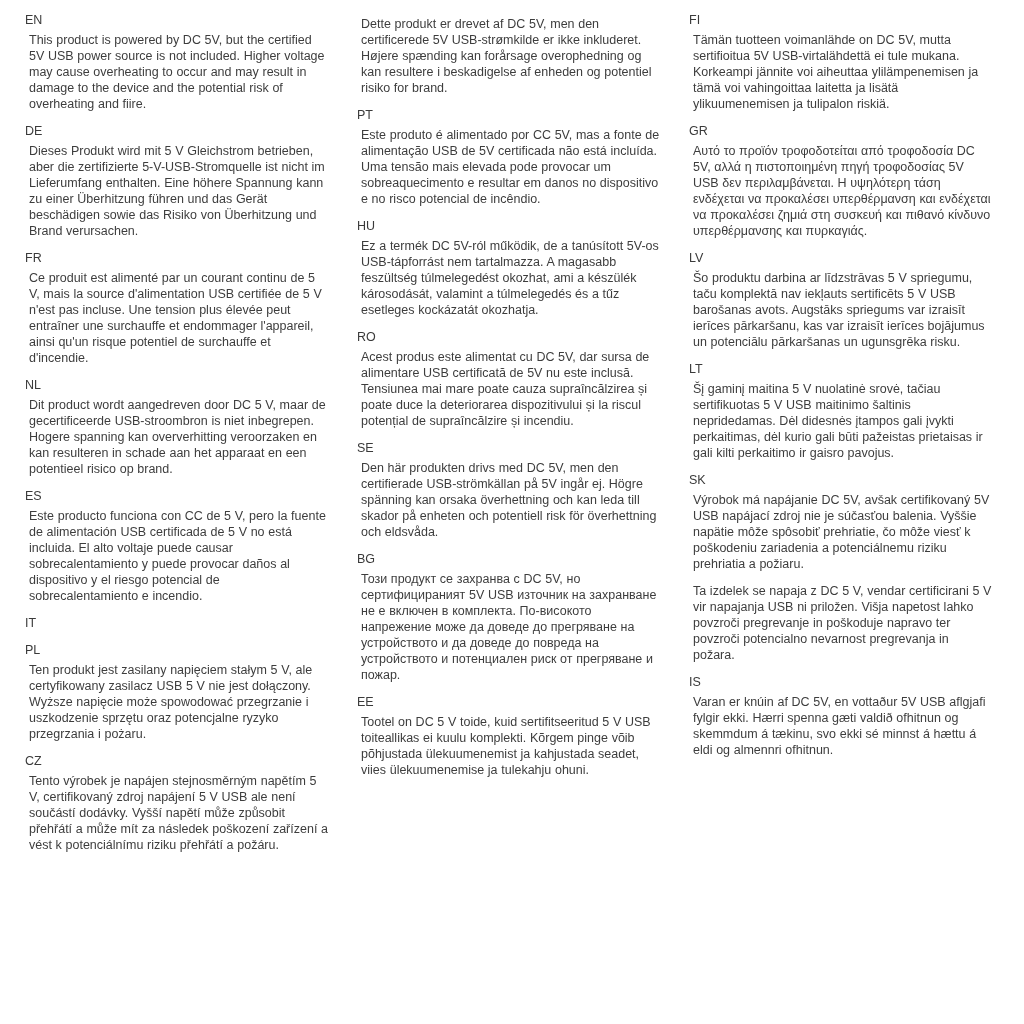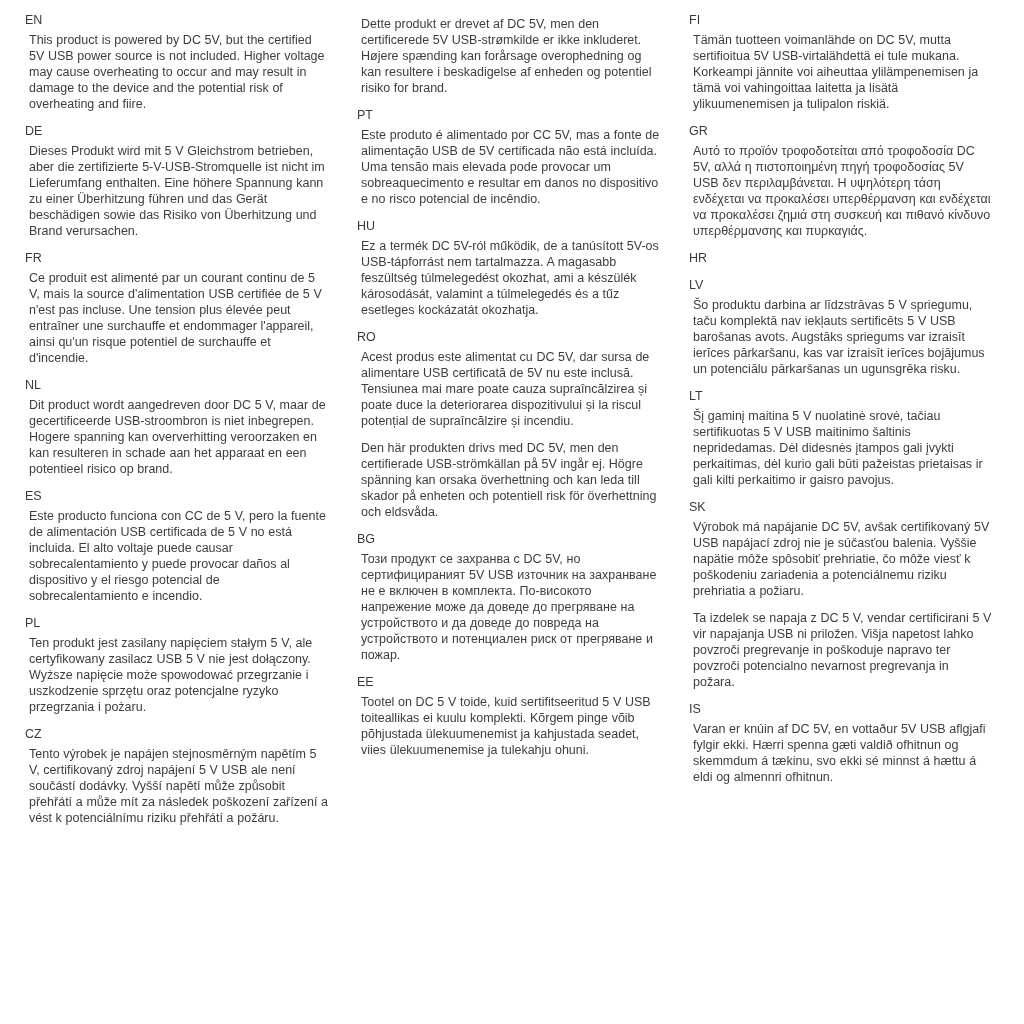--- a/index.html
+++ b/index.html
@@ -70,20 +70,21 @@
     </section>
     <section class="lang-section">
       <h2 class="lang-code">NL</h2>
       <p class="lang-text">Dit product wordt aangedreven door DC 5 V, maar de gecertificeerde USB-stroombron is niet inbegrepen. Hogere spanning kan oververhitting veroorzaken en kan resulteren in schade aan het apparaat en een potentieel risico op brand.</p>
     </section>
     <section class="lang-section">
       <h2 class="lang-code">ES</h2>
       <p class="lang-text">Este producto funciona con CC de 5 V, pero la fuente de alimentación USB certificada de 5 V no está incluida. El alto voltaje puede causar sobrecalentamiento y puede provocar daños al dispositivo y el riesgo potencial de sobrecalentamiento e incendio.</p>
     </section>
     <section class="lang-section">
+      <h2 class="lang-code">IT</h2>
     </section>
     <section class="lang-section">
       <h2 class="lang-code">PL</h2>
       <p class="lang-text">Ten produkt jest zasilany napięciem stałym 5 V, ale certyfikowany zasilacz USB 5 V nie jest dołączony. Wyższe napięcie może spowodować przegrzanie i uszkodzenie sprzętu oraz potencjalne ryzyko przegrzania i pożaru.</p>
     </section>
     <section class="lang-section">
       <h2 class="lang-code">CZ</h2>
       <p class="lang-text">Tento výrobek je napájen stejnosměrným napětím 5 V, certifikovaný zdroj napájení 5 V USB ale není součástí dodávky. Vyšší napětí může způsobit přehřátí a může mít za následek poškození zařízení a vést k potenciálnímu riziku přehřátí a požáru.</p>
     </section>
   </div>
@@ -98,20 +99,21 @@
     </section>
     <section class="lang-section">
       <h2 class="lang-code">HU</h2>
       <p class="lang-text">Ez a termék DC 5V-ról működik, de a tanúsított 5V-os USB-tápforrást nem tartalmazza. A magasabb feszültség túlmelegedést okozhat, ami a készülék károsodását, valamint a túlmelegedés és a tűz esetleges kockázatát okozhatja.</p>
     </section>
     <section class="lang-section">
       <h2 class="lang-code">RO</h2>
       <p class="lang-text">Acest produs este alimentat cu DC 5V, dar sursa de alimentare USB certificată de 5V nu este inclusă. Tensiunea mai mare poate cauza supraîncălzirea și poate duce la deteriorarea dispozitivului și la riscul potențial de supraîncălzire și incendiu.</p>
     </section>
     <section class="lang-section">
+      <h2 class="lang-code">SE</h2>
       <p class="lang-text">Den här produkten drivs med DC 5V, men den certifierade USB-strömkällan på 5V ingår ej. Högre spänning kan orsaka överhettning och kan leda till skador på enheten och potentiell risk för överhettning och eldsvåda.</p>
     </section>
     <section class="lang-section">
       <h2 class="lang-code">BG</h2>
       <p class="lang-text">Този продукт се захранва с DC 5V, но сертифицираният 5V USB източник на захранване не е включен в комплекта. По-високото напрежение може да доведе до прегряване на устройството и да доведе до повреда на устройството и потенциален риск от прегряване и пожар.</p>
     </section>
     <section class="lang-section">
       <h2 class="lang-code">EE</h2>
       <p class="lang-text">Tootel on DC 5 V toide, kuid sertifitseeritud 5 V USB toiteallikas ei kuulu komplekti. Kõrgem pinge võib põhjustada ülekuumenemist ja kahjustada seadet, viies ülekuumenemise ja tulekahju ohuni.</p>
     </section>
@@ -120,21 +122,20 @@
   <div class="col">
     <section class="lang-section">
       <h2 class="lang-code">FI</h2>
       <p class="lang-text">Tämän tuotteen voimanlähde on DC 5V, mutta sertifioitua 5V USB-virtalähdettä ei tule mukana. Korkeampi jännite voi aiheuttaa ylilämpenemisen ja tämä voi vahingoittaa laitetta ja lisätä ylikuumenemisen ja tulipalon riskiä.</p>
     </section>
     <section class="lang-section">
       <h2 class="lang-code">GR</h2>
       <p class="lang-text">Αυτό το προϊόν τροφοδοτείται από τροφοδοσία DC 5V, αλλά η πιστοποιημένη πηγή τροφοδοσίας 5V USB δεν περιλαμβάνεται. Η υψηλότερη τάση ενδέχεται να προκαλέσει υπερθέρμανση και ενδέχεται να προκαλέσει ζημιά στη συσκευή και πιθανό κίνδυνο υπερθέρμανσης και πυρκαγιάς.</p>
     </section>
     <section class="lang-section">
-      <h2 class="lang-code">HR</h2>
     </section>
     <section class="lang-section">
       <h2 class="lang-code">LV</h2>
       <p class="lang-text">Šo produktu darbina ar līdzstrāvas 5 V spriegumu, taču komplektā nav iekļauts sertificēts 5 V USB barošanas avots. Augstāks spriegums var izraisīt ierīces pārkaršanu, kas var izraisīt ierīces bojājumus un potenciālu pārkaršanas un ugunsgrēka risku.</p>
     </section>
     <section class="lang-section">
       <h2 class="lang-code">LT</h2>
       <p class="lang-text">Šį gaminį maitina 5 V nuolatinė srovė, tačiau sertifikuotas 5 V USB maitinimo šaltinis nepridedamas. Dėl didesnės įtampos gali įvykti perkaitimas, dėl kurio gali būti pažeistas prietaisas ir gali kilti perkaitimo ir gaisro pavojus.</p>
     </section>
     <section class="lang-section">

